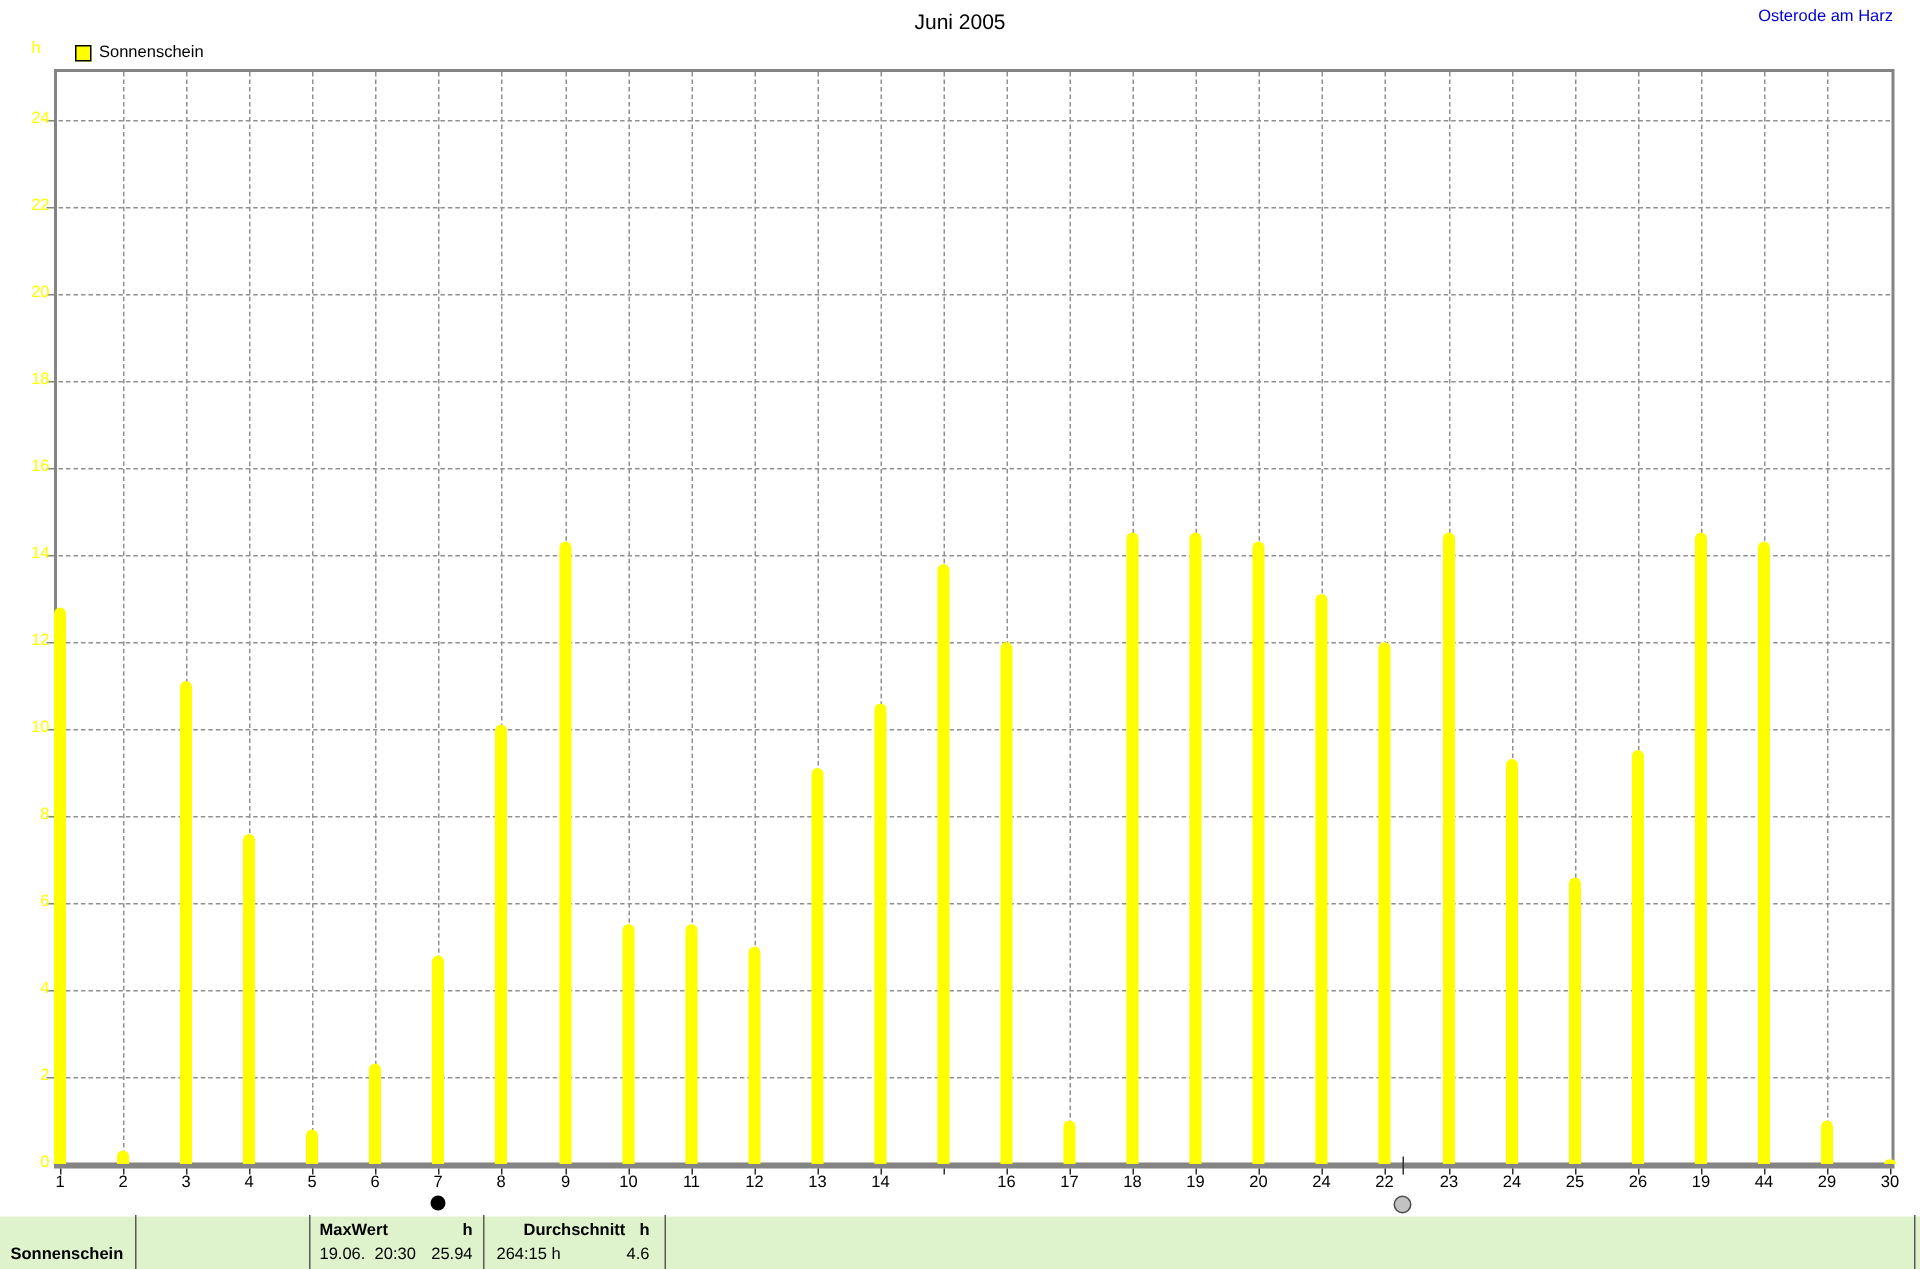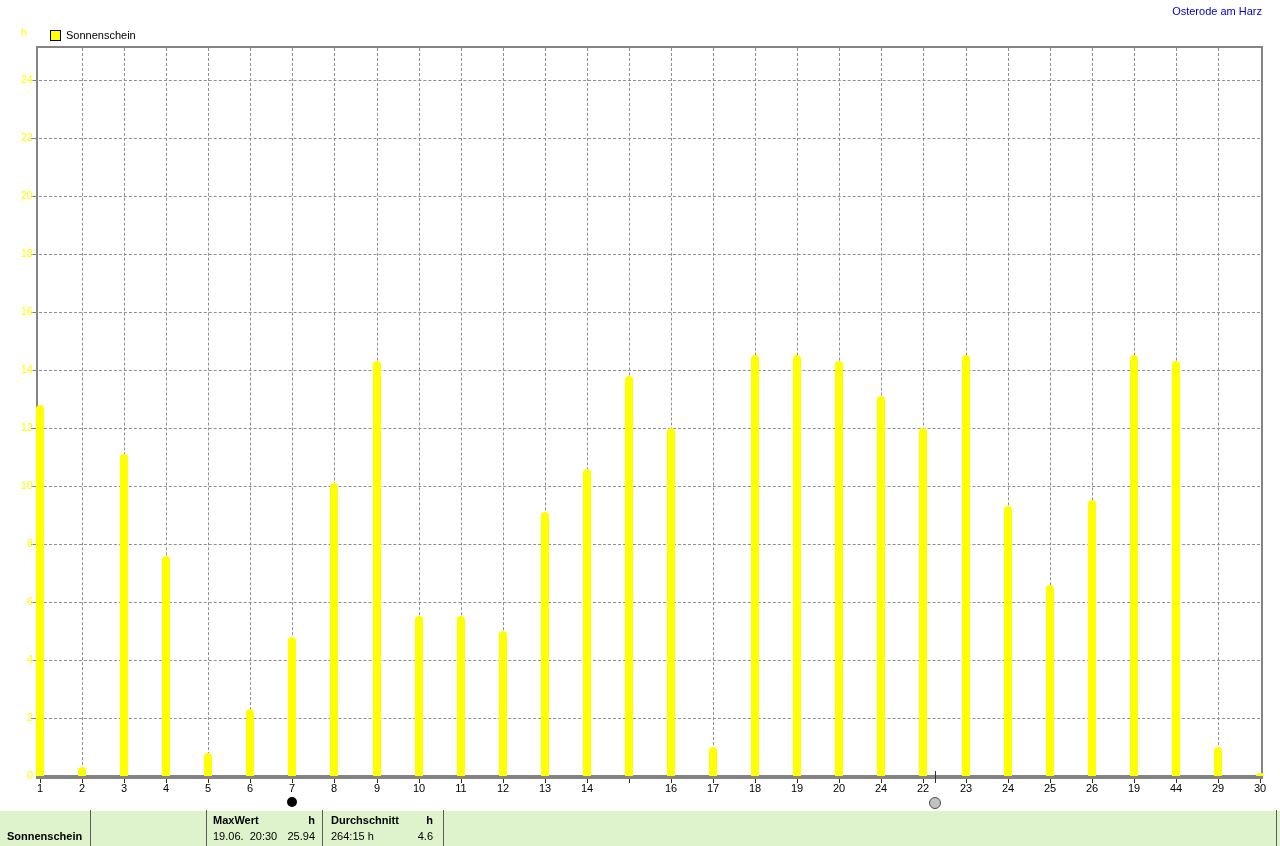--- a/index.html
+++ b/index.html
@@ -44,20 +44,21 @@
   }
   .sb      { position:absolute; white-space:pre; line-height:13px; }
   .sb-bold { font-weight:bold; }
   .right   { text-align:right; }
   .sep     { position:absolute; top:810px; width:1px; height:36px; background:#5a5a5a; }
 </style>
 </head>
 <body>
 
 <div id="screen">
+  <div class="title">Juni 2005</div>
   <div class="station">Osterode am Harz</div>
   <div class="h-label">h</div>
 
   <div class="legend">
     <span class="legend-swatch"></span>
     <span>Sonnenschein</span>
   </div>
 
   <div class="plot-border"></div>
   <div id="chart-layer">
@@ -220,21 +221,21 @@
       <div class="moon-tick" style="left: 935px; top: 771px; height: 12px;"></div>
       <div class="moon-full" style="left: 929px; top: 797px;"></div>
     </div>
 
   <div class="statusbar">
     <span class="sb sb-bold" style="left:7px; top:19px;">Sonnenschein</span>
     <span class="sb sb-bold" style="left:213px; top:3px;">MaxWert</span>
     <span class="sb sb-bold right" style="left:280px; top:3px; width:35px;">h</span>
     <span class="sb" style="left:213px; top:19px;">19.06.  20:30</span>
     <span class="sb right" style="left:275px; top:19px; width:40px;">25.94</span>
-    <span class="sb sb-bold" style="left:331px; top:3px;">Durchschnitt</span>
+    <span class="sb sb-bold" style="left:349px; top:3px;">Durchschnitt</span>
     <span class="sb sb-bold right" style="left:398px; top:3px; width:35px;">h</span>
     <span class="sb" style="left:331px; top:19px;">264:15 h</span>
     <span class="sb right" style="left:393px; top:19px; width:40px;">4.6</span>
   </div>
 
   <div class="sep" style="left:90px;"></div>
   <div class="sep" style="left:206px;"></div>
   <div class="sep" style="left:322px;"></div>
   <div class="sep" style="left:443px;"></div>
   <div class="sep" style="left:1276px;"></div>

